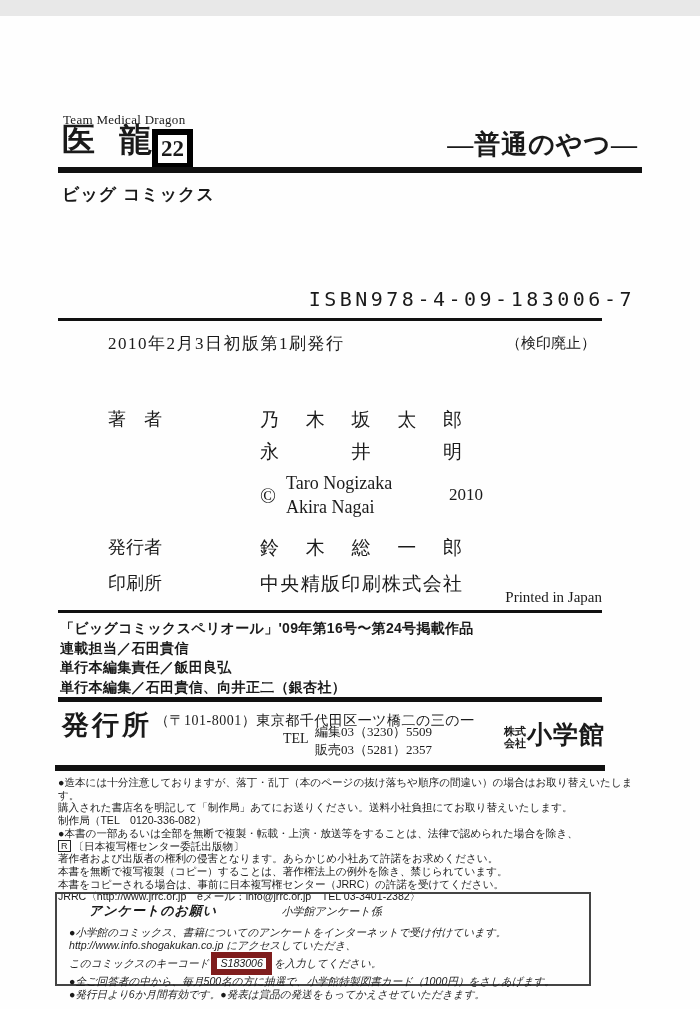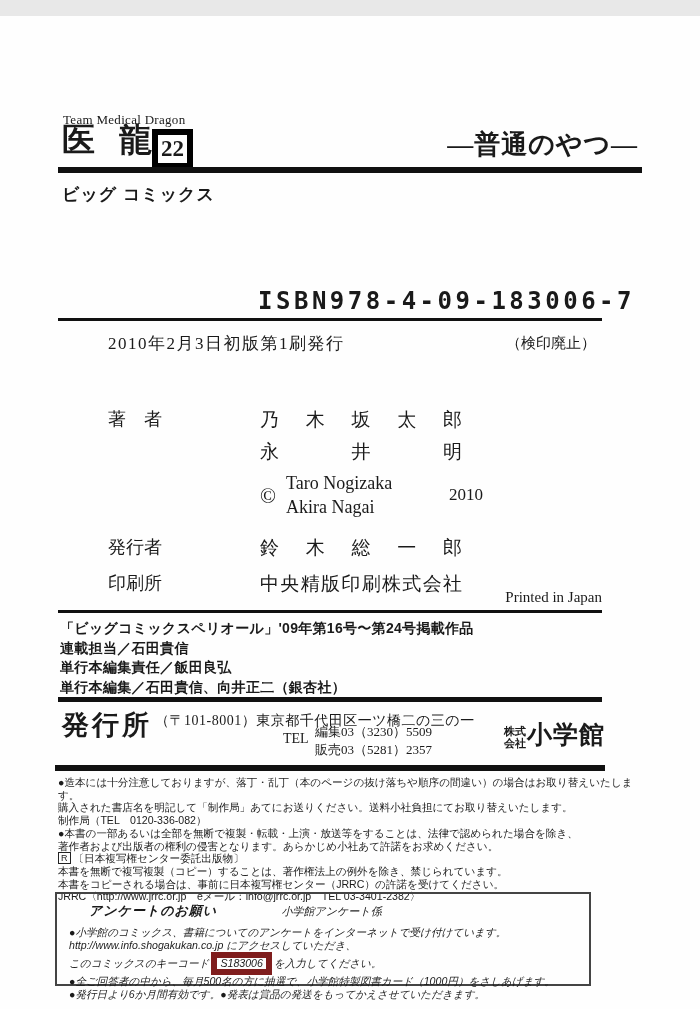--- a/index.html
+++ b/index.html
@@ -18,21 +18,21 @@
   
   .series-en{left:63px;top:96px;font-size:13px;letter-spacing:.3px;}
   .title-jp{left:62px;top:106px;width:90px;font-size:33px;font-weight:bold;line-height:1.1;}
   .vol-box{left:152px;top:113px;border:6px solid #000000;font-size:23px;font-weight:bold;
            padding:0 3px;line-height:28px;}
   .subtitle{right:62px;top:111px;font-size:26px;font-weight:bold;letter-spacing:1px;}
   .rule-title{left:58px;top:151px;width:584px;height:6px;}
   .imprint{left:62px;top:167px;font-size:17px;font-weight:bold;letter-spacing:1px;}
 
   
-  .isbn{right:65px;top:271px;font-size:24px;letter-spacing:3.5px;font-weight:700;}
+  .isbn{right:65px;top:271px;font-size:20px;letter-spacing:3.5px;font-weight:400;}
   .rule-isbn{left:58px;top:302px;width:544px;height:3px;}
   .edition-date{left:108px;top:316px;font-size:17px;letter-spacing:1.5px;}
   .kenin{left:506px;top:318px;font-size:15px;}
 
   
   .col-label{left:108px;width:54px;font-size:18px;}
   .col-value{left:260px;width:202px;font-size:19px;}
   .cp-sym{left:260px;top:468px;font-size:21px;}
   .cp-n1{left:286px;top:457px;font-size:18px;}
   .cp-n2{left:286px;top:481px;font-size:18px;}
@@ -163,24 +163,24 @@
     <div>会社</div>
   </div>
   <div class="abs ph-name sans">小学館</div>
   <div class="rule rule-ph"></div>
 
   <div class="abs legal sans">
     <div>●造本には十分注意しておりますが、落丁・乱丁（本のページの抜け落ちや順序の間違い）の場合はお取り替えいたします。</div>
     <div>購入された書店名を明記して「制作局」あてにお送りください。送料小社負担にてお取り替えいたします。</div>
     <div>制作局（TEL　0120-336-082）</div>
     <div>●本書の一部あるいは全部を無断で複製・転載・上演・放送等をすることは、法律で認められた場合を除き、</div>
-    <div>著作者および出版者の権利の侵害となります。あらかじめ小社あて許諾をお求めください。</div>
     <div>
       <span class="rmark">R</span><span>〔日本複写権センター委託出版物〕</span>
     </div>
+    <div>著作者および出版者の権利の侵害となります。あらかじめ小社あて許諾をお求めください。</div>
     <div>本書を無断で複写複製（コピー）することは、著作権法上の例外を除き、禁じられています。</div>
     <div>本書をコピーされる場合は、事前に日本複写権センター（JRRC）の許諾を受けてください。</div>
     <div>JRRC〈http://www.jrrc.or.jp　eメール：info@jrrc.or.jp　TEL 03-3401-2382〉</div>
   </div>
 
   <div class="abs survey sans">
     <div class="survey-head">
       <span class="survey-title">アンケートのお願い</span>
       <span class="survey-addr">小学館アンケート係</span>
     </div>

